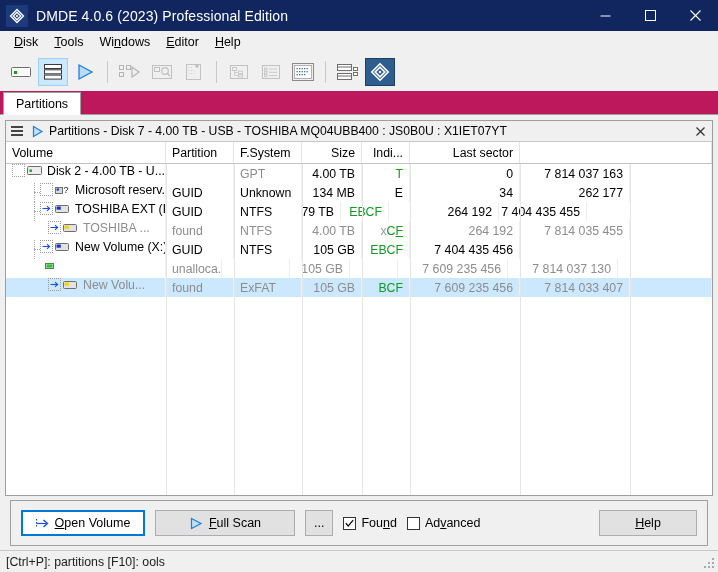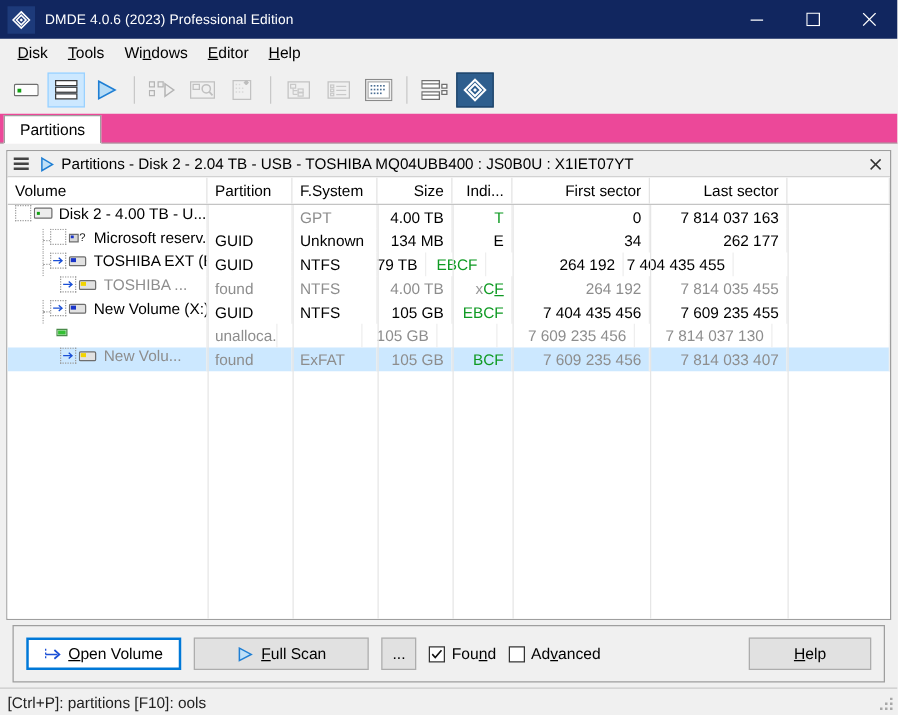--- a/index.html
+++ b/index.html
@@ -30,21 +30,21 @@
   }
   .title-icon {
     width: 22px; height: 22px;
     margin-left: 6px; margin-right: 8px;
     background: #1d3a7a;
     display: flex; align-items: center; justify-content: center;
     flex: 0 0 auto;
   }
   .title-text {
     color: #ffffff;
-    font-size: 11px;
+    font-size: 14px;
     letter-spacing: 0.1px;
     white-space: nowrap;
   }
   .win-btns {
     position: absolute; right: 0; top: 0;
     height: 31px; display: flex;
   }
   .win-btn {
     width: 45px; height: 31px;
     display: flex; align-items: center; justify-content: center;
@@ -94,21 +94,21 @@
   }
   .tb-sep {
     width: 1px; height: 22px;
     background: #c8c8c8;
     margin: 0 5px;
   }
 
   
   .tabstrip {
     height: 24px;
-    background: #ec4899;
+    background: #be185d;
     display: flex;
     align-items: flex-end;
     padding-left: 3px;
     flex: 0 0 auto;
     border-bottom: 1px solid #a0a0a0;
   }
   .tab {
     height: 23px;
     padding: 0 12px;
     display: flex; align-items: center;
@@ -521,38 +521,37 @@
         <div class="panel-hamburger">
           <i></i>
             <i></i>
             <i></i>
         </div>
         <div style="width:14px;height:14px;display:flex;align-items:center;justify-content:center;">
           <svg width="13" height="13" viewBox="0 0 13 13">
             <path d="M2.5 1.5 L11 6.5 L2.5 11.5 Z" fill="#bfe0f7" stroke="#1f7fd4" stroke-width="1.2"></path>
           </svg>
         </div>
-        <div class="panel-title">Partitions - Disk 2 - 2.04 TB - USB - TOSHIBA MQ04UBB400 : JS0B0U : X1IET07YT</div>
+        <div class="panel-title">Partitions - Disk 7 - 4.00 TB - USB - TOSHIBA MQ04UBB400 : JS0B0U : X1IET07YT</div>
         <div class="panel-close">
           <svg width="9" height="9" viewBox="0 0 9 9">
             <line x1="0.5" y1="0.5" x2="8.5" y2="8.5" stroke="#333" stroke-width="1.2"></line>
             <line x1="8.5" y1="0.5" x2="0.5" y2="8.5" stroke="#333" stroke-width="1.2"></line>
           </svg>
         </div>
       </div>
 
       <div class="grid-wrap">
         <div class="grid">
           <div class="grid-head" id="grid-head">
               <div class="hcell" style="width: 160px;">Volume</div>
               <div class="hcell" style="width: 68px;">Partition</div>
               <div class="hcell" style="width: 68px;">F.System</div>
               <div class="hcell r" style="width: 60px;">Size</div>
               <div class="hcell r" style="width: 48px;">Indi...</div>
-              <div class="hcell r" style="width: 110px;">First sector</div>
               <div class="hcell r" style="width: 110px;">Last sector</div>
               <div class="hcell" style="width: 70px; flex: 1 1 auto;"></div>
             </div>
           <div class="grid-body" id="grid-body">
               <div class="row">
                 <div class="cell vol" style="width: 160px;">
                   <div class="vol-inner">
                     <span class="indent" style="width: 6px;"></span>
                     <span class="twisty dotted"></span>
                     <span class="ricon"><svg width="16" height="13" viewBox="0 0 16 13">
@@ -677,21 +676,20 @@
                 <div class="cell" style="width: 68px;">GUID</div>
                 <div class="cell" style="width: 68px;">NTFS</div>
                 <div class="cell r" style="width: 60px;">105 GB</div>
                 <div class="cell r" style="width: 48px;">
                   <span class="ind-g">E</span>
                   <span class="ind-g">B</span>
                   <span class="ind-g">C</span>
                   <span class="ind-g">F</span>
                 </div>
                 <div class="cell r" style="width: 110px;">7 404 435 456</div>
-                <div class="cell r" style="width: 110px;">7 609 235 455</div>
                 <div class="cell" style="flex: 1 1 auto;"></div>
               </div>
               <div class="row">
                 <div class="cell vol" style="width: 160px;">
                   <div class="vol-inner">
                     <span class="indent" style="width: 24px;"></span>
                     <span class="twisty blank"></span>
                     <span class="ricon"><svg width="16" height="13" viewBox="0 0 16 13">
                         <rect x="0.5" y="4.5" width="8" height="5" fill="#cfe9cf" stroke="#4a8a4a"></rect>
                         <rect x="1.5" y="5.4" width="6" height="3.2" fill="#33c033"></rect>

